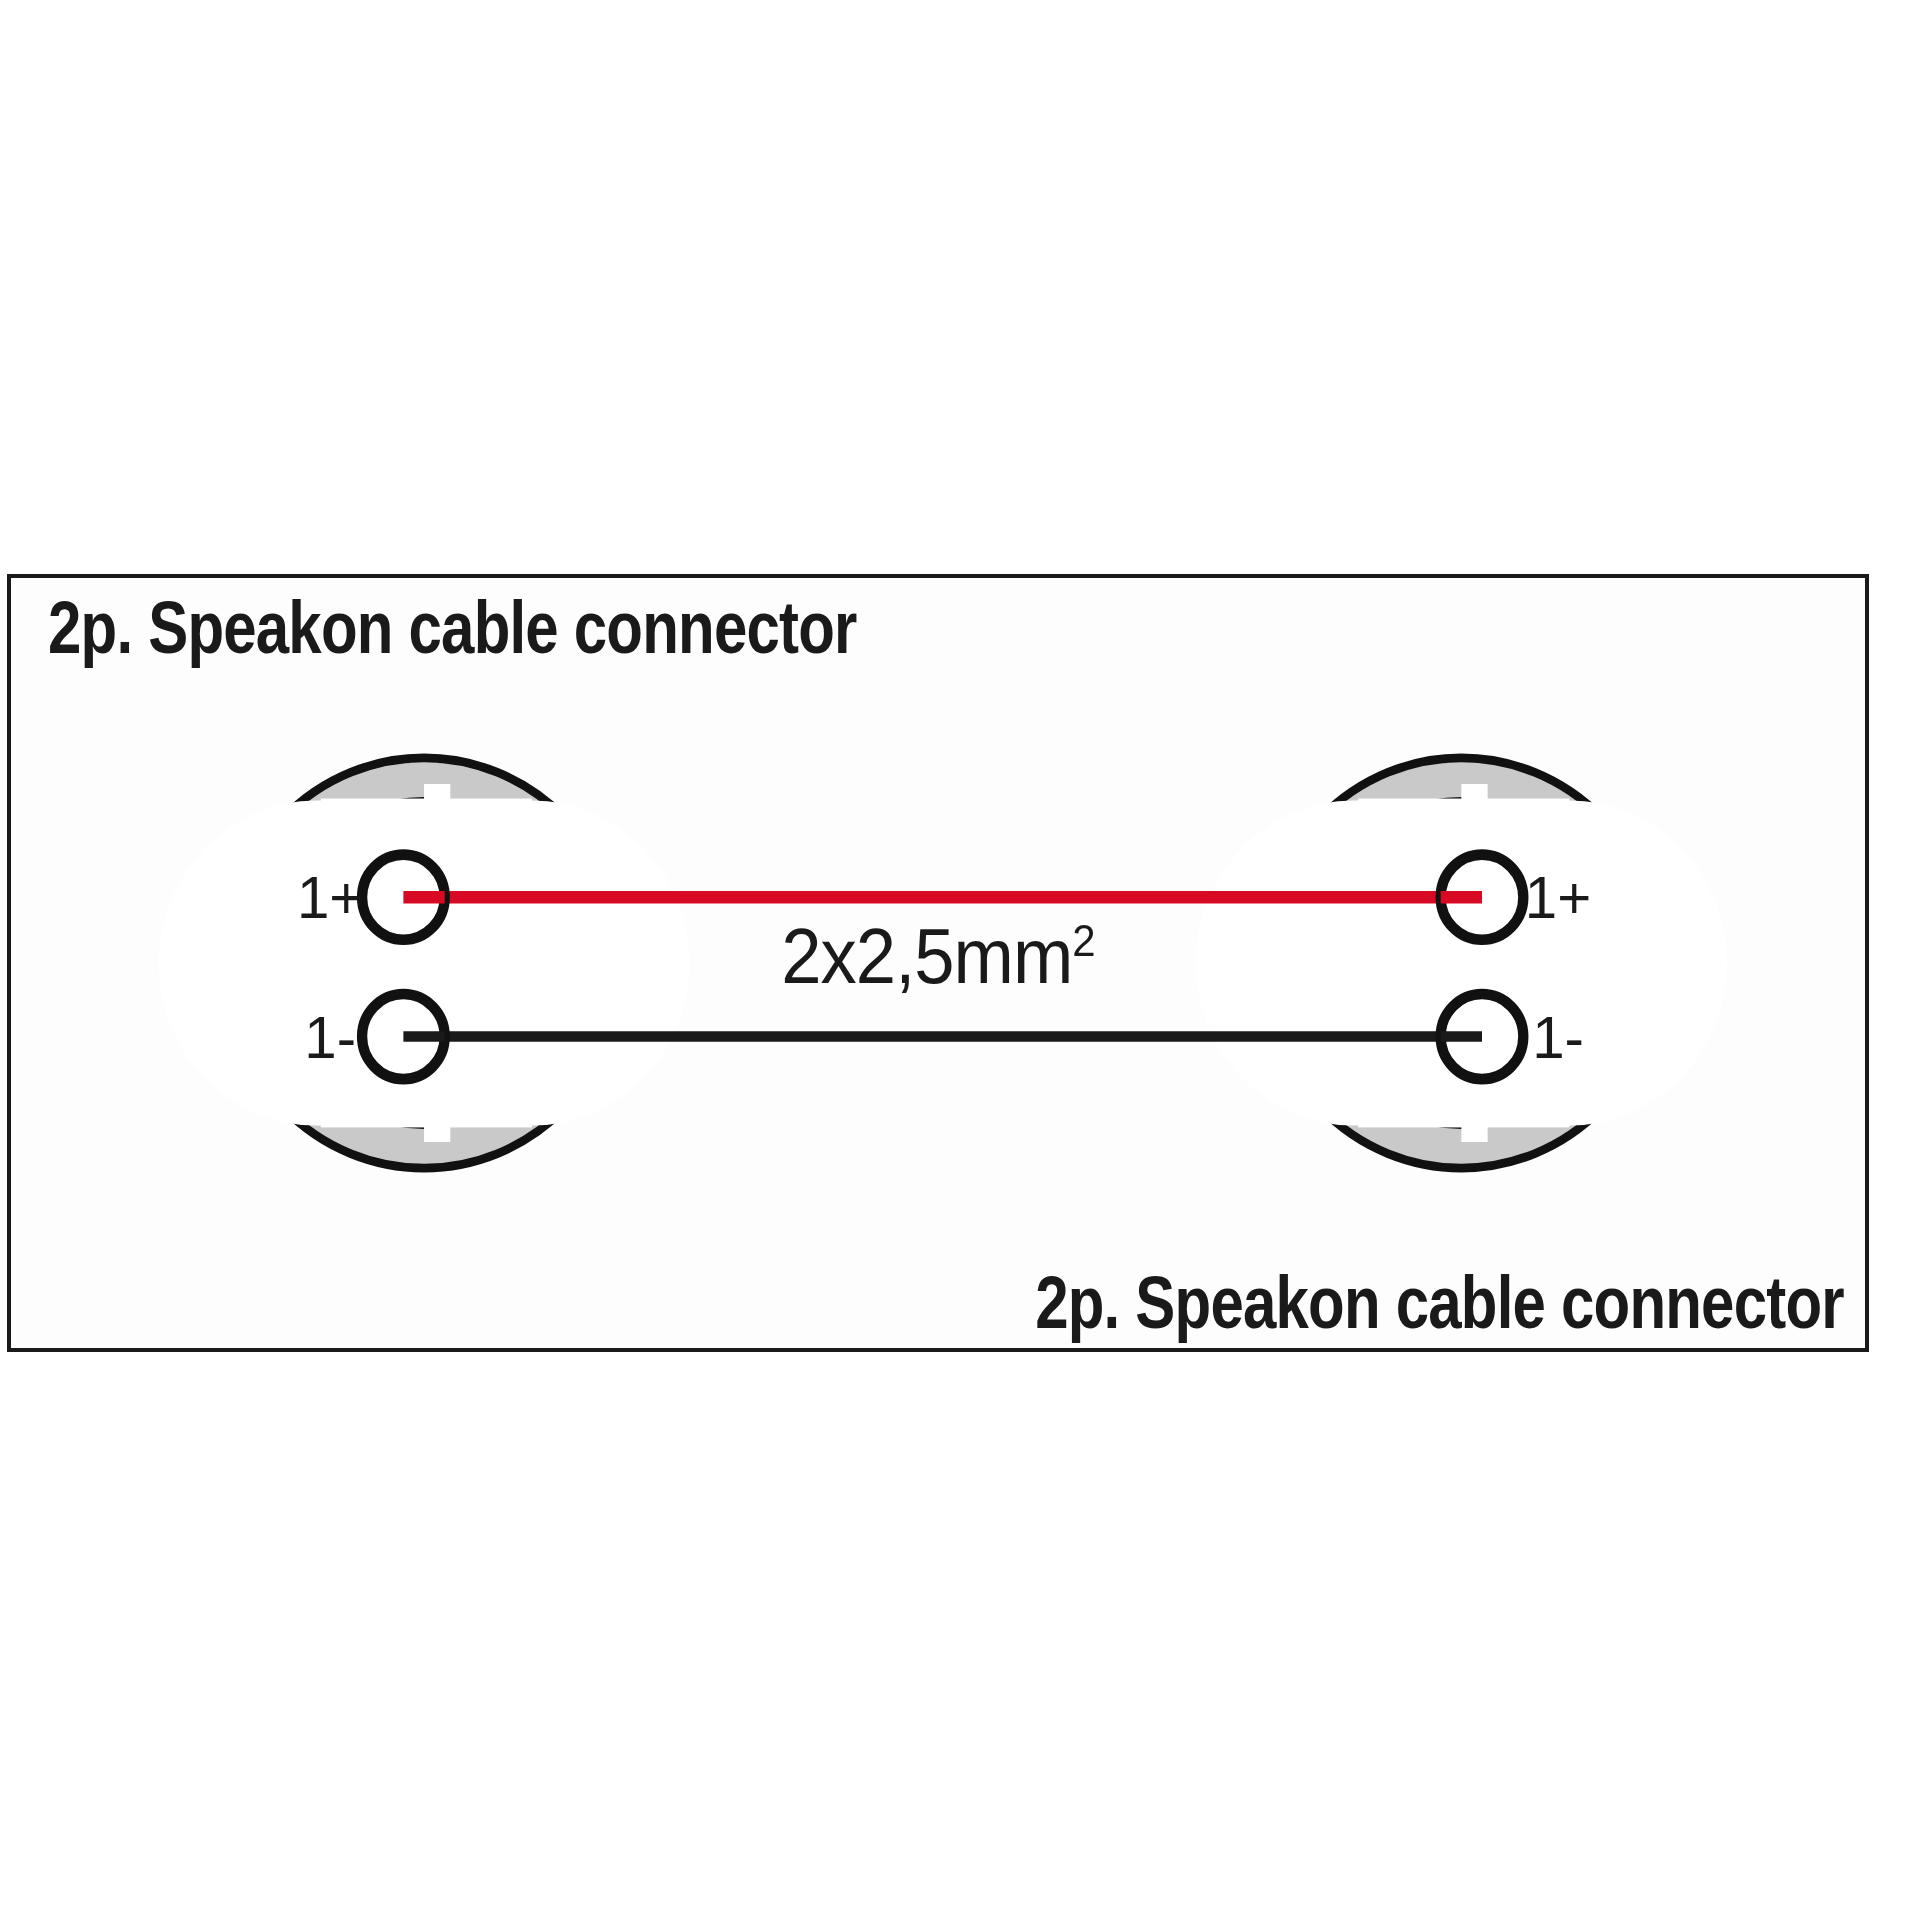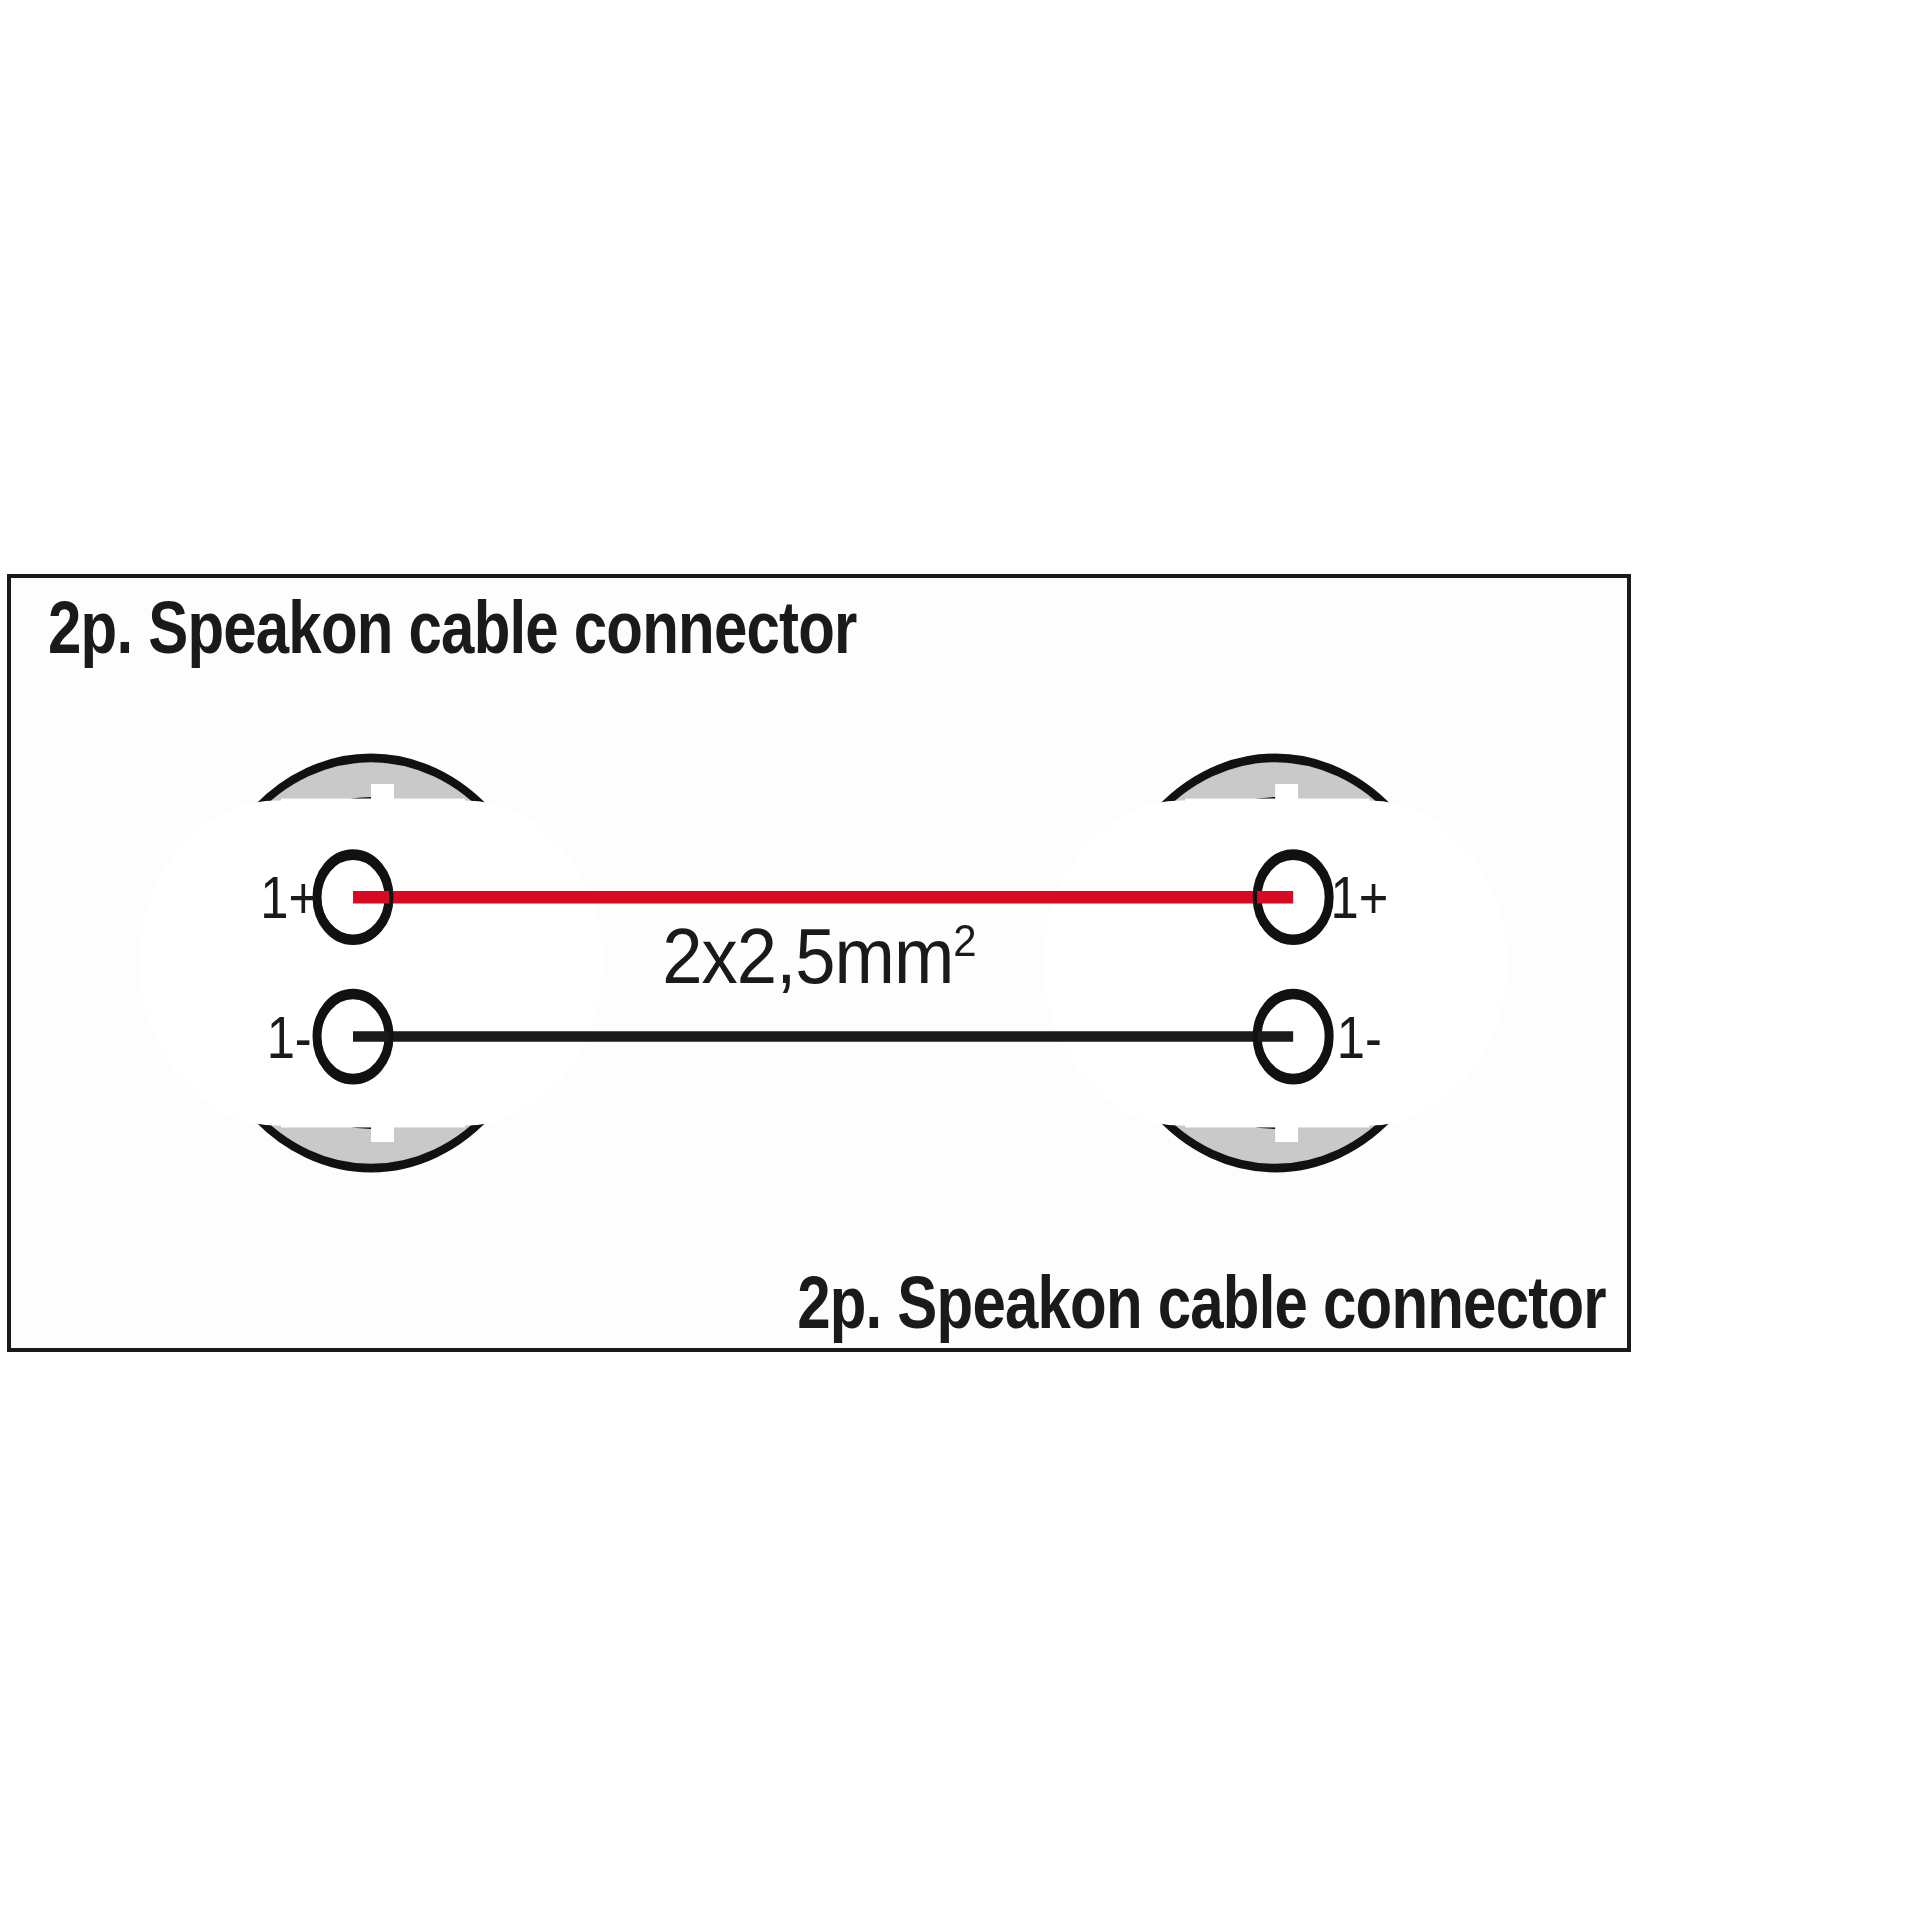--- a/index.html
+++ b/index.html
@@ -17,21 +17,21 @@
     position: relative;
     width: 1931px;
     height: 1931px;
     background: #ffffff;
   }
   
   #diagram-frame {
     position: absolute;
     left: 6.8px;
     top: 574px;
-    width: 1624px;
+    width: 1862px;
     height: 778px;
     box-sizing: border-box;
     border: 4.8px solid #1a1a1a;
     background: #fdfdfd;
     overflow: hidden;
   }
   #diagram-svg {
     position: absolute;
     left: 0;
     top: 0;

